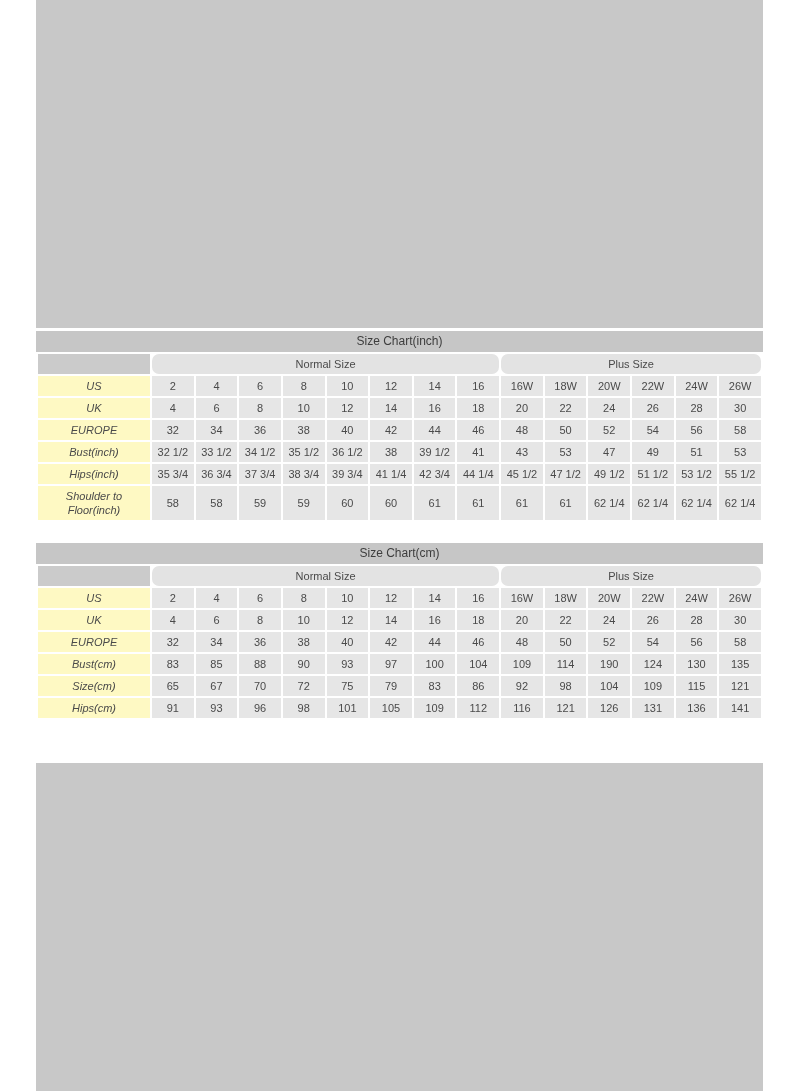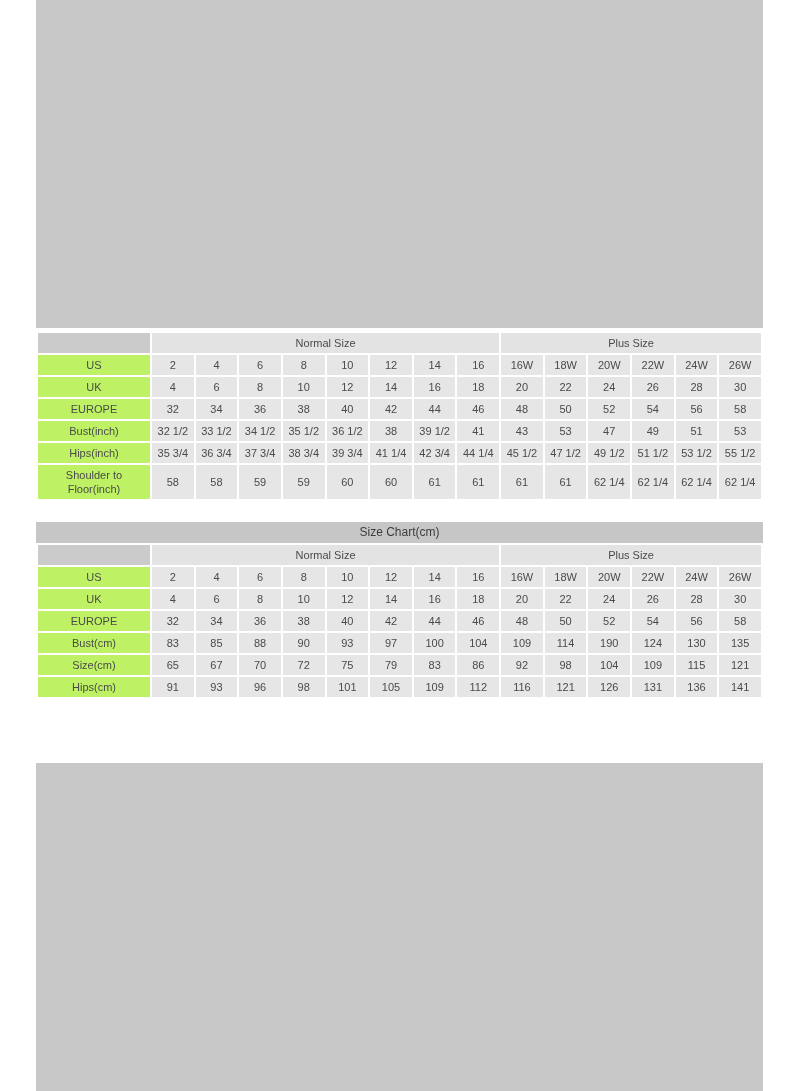--- a/index.html
+++ b/index.html
@@ -54,32 +54,33 @@
     font-size: 11px;
     line-height: 14px;
     font-weight: normal;
     color: #4a4a4a;
     text-align: center;
     vertical-align: middle;
     padding: 3px 1px;
     overflow: hidden;
   }
   th.blank-cell  { background: #cbcbcb; }
-  th.group-cell  { background: #e3e3e3; }
-  th.label-cell  { background: #bef264; }
+  th.group-cell  { background: #e3e3e3; border-radius: 7px; }
+  th.label-cell  { background: #fef9c3; font-style: italic; }
   td.data-cell   { background: #e6e6e6; }
 </style>
 </head>
 <body>
 
 <div class="page">
   <div class="image-block">
     <div class="tables-band">
 
       <div class="size-table-wrap">
+        <div class="table-title">Size Chart(inch)</div>
         <table class="size-table">
           <colgroup>
               <col style="width: 112px;">
               <col>
               <col>
               <col>
               <col>
               <col>
               <col>
               <col>

